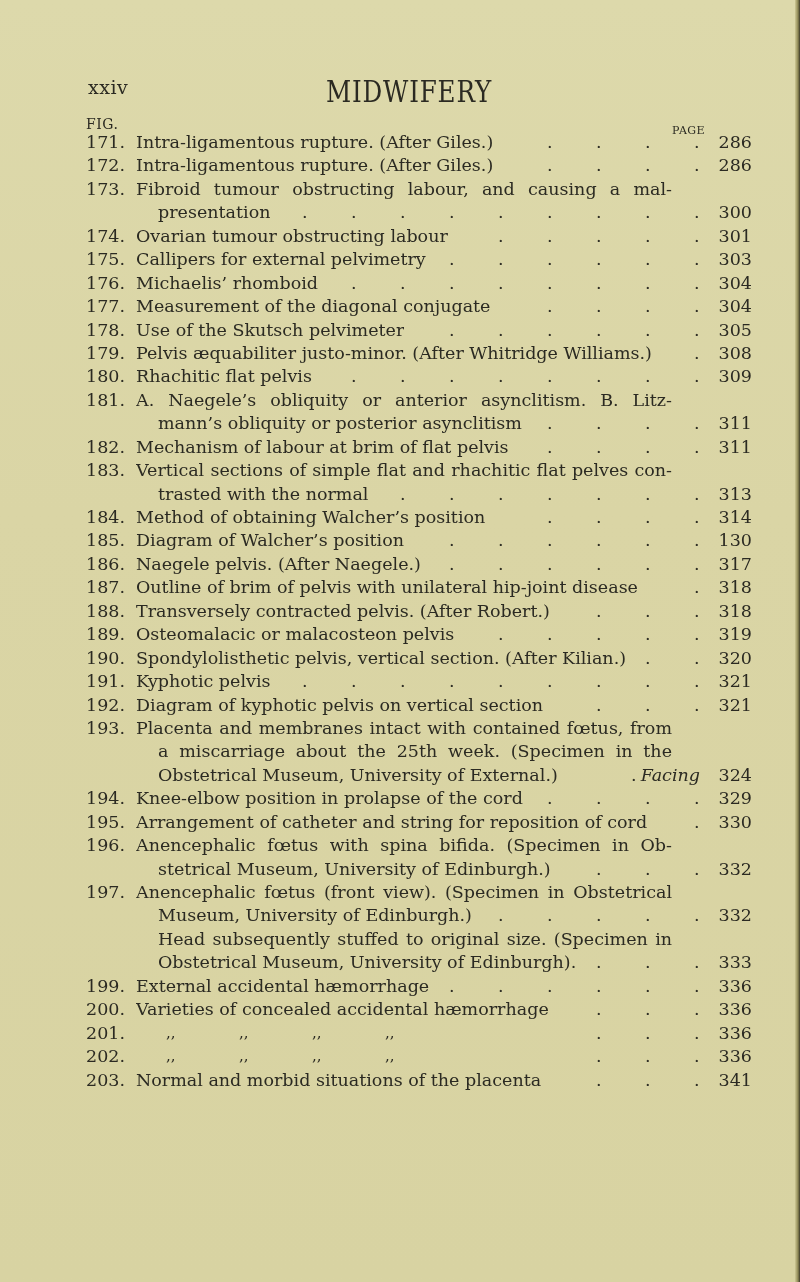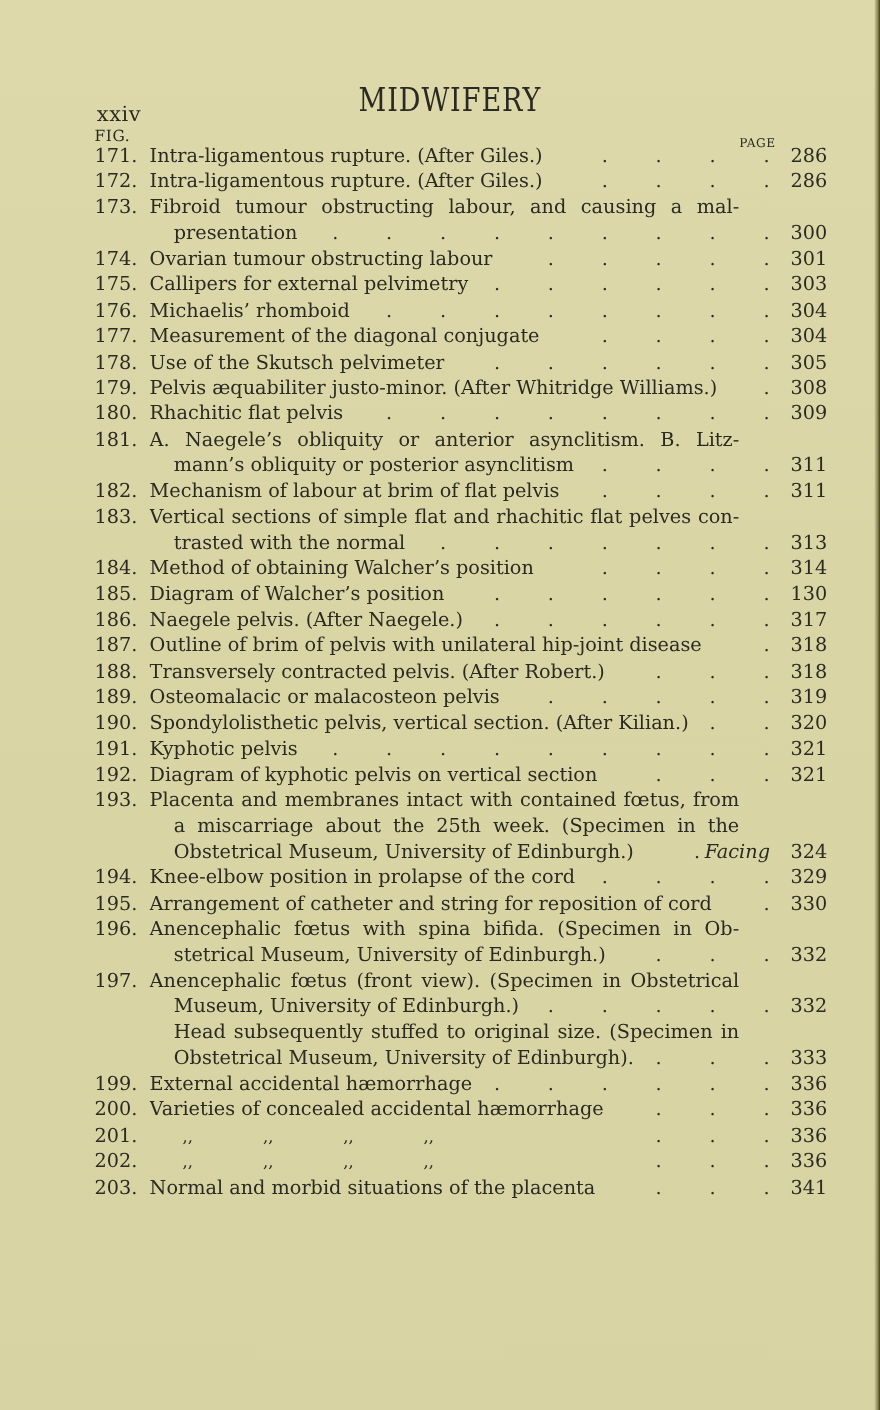--- a/index.html
+++ b/index.html
@@ -8,21 +8,21 @@
     background: #dcd8a8;
     background: linear-gradient(180deg, #ddd9ab 0%, #dad5a5 40%, #d8d3a2 100%);
     font-family: "DejaVu Serif", "Liberation Serif", serif;
     color: #2b2a22;
   }
   .page-edge {
     position: absolute; top: 0; right: 0; width: 5px; height: 1282px;
     background: linear-gradient(90deg, #cfc995 0%, #8d8754 60%, #3a3828 100%);
   }
   .header { position: absolute; top: 76px; left: 86px; width: 650px; height: 40px; }
-  .folio { position: absolute; left: 2px; top: 17px; font-size: 19px; letter-spacing: 0.5px; }
+  .folio { position: absolute; left: 2px; top: 0; font-size: 19px; letter-spacing: 0.5px; }
   .running-title { position: absolute; left: 240px; top: -2px; font-size: 30px; letter-spacing: 1px; transform: scaleX(0.82); transform-origin: left; }
   .fig-label { position: absolute; top: 116px; left: 86px; font-size: 14px; letter-spacing: 0.5px; }
   .page-label { position: absolute; top: 124px; left: 672px; font-size: 11px; letter-spacing: 0.5px; }
 
   .list { position: absolute; top: 131px; left: 86px; width: 666px; }
   .line {
     position: relative; height: 23.45px; line-height: 23.45px;
     font-size: 17.5px; white-space: nowrap;
   }
   .num { position: absolute; left: 0; width: 46px; }
@@ -323,21 +323,21 @@
     </div>
     <div class="entry">
       <div class="line">
         <span class="num">193.</span>
         <span class="text justify">Placenta and membranes intact with contained fœtus, from</span>
       </div>
       <div class="line">
         <span class="text cont justify">a miscarriage about the 25th week.  (Specimen in the</span>
       </div>
       <div class="line">
-        <span class="text cont" style="right: auto;">Obstetrical Museum, University of Edinburgh.)</span>
+        <span class="text cont" style="right: auto;">Obstetrical Museum, University of External.)</span>
         <span class="facing">Facing</span>
         <span class="pg">324</span>
         <span class="dot" style="position: absolute; left: 545px;">.</span>
       </div>
     </div>
     <div class="entry">
       <div class="line">
         <span class="num">194.</span>
         <span class="text" style="right: auto;">Knee-elbow position in prolapse of the cord</span>
         <span class="pg">329</span>

